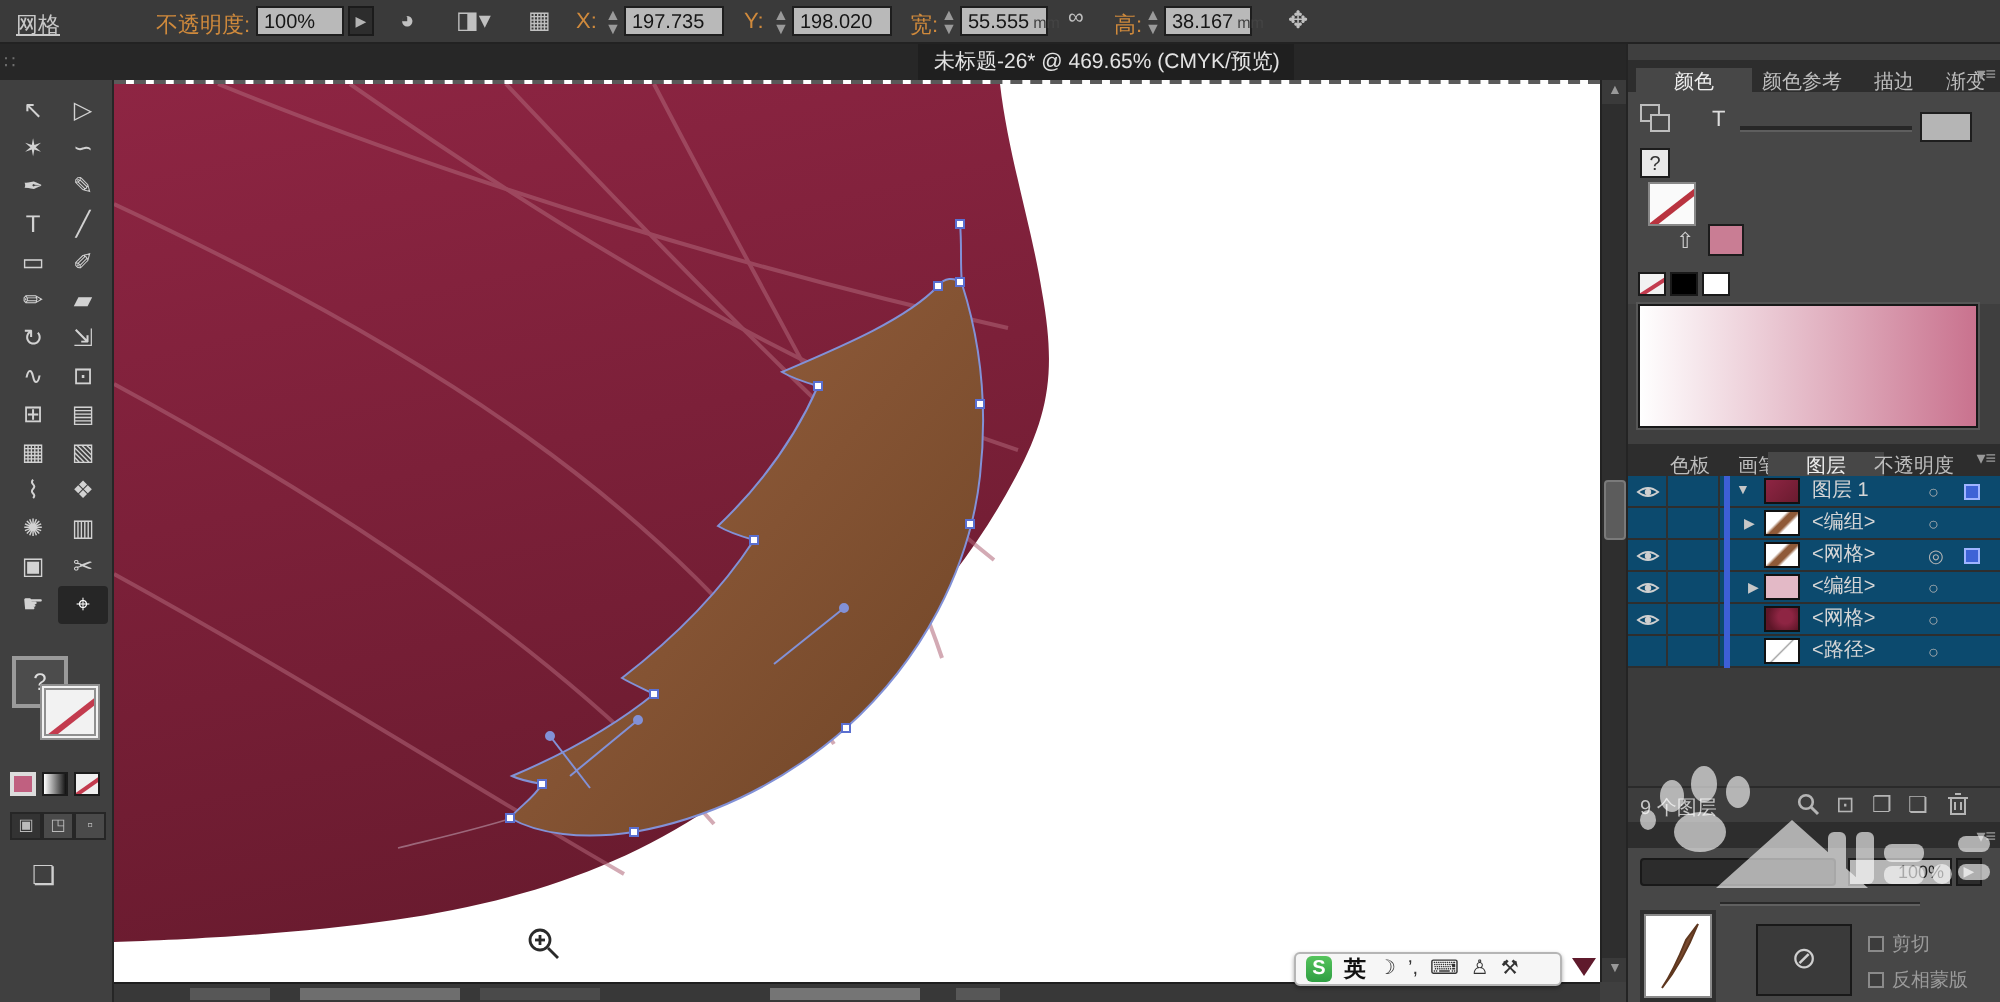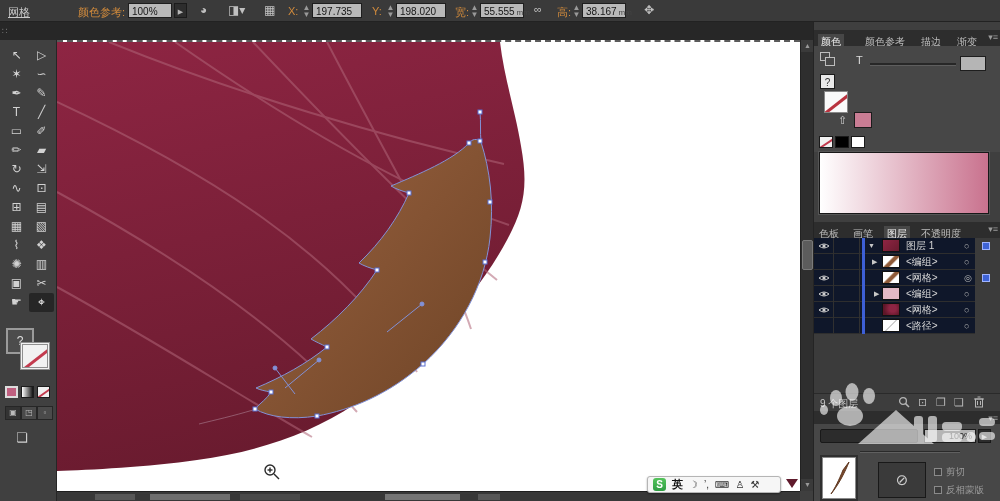--- a/index.html
+++ b/index.html
@@ -52,21 +52,21 @@
   #vscroll .arr{position:absolute;left:0;width:13px;height:12px;background:#3a3a3a;color:#999;font-size:7px;text-align:center;line-height:12px;}
   #vscroll .thumb{position:absolute;left:1px;top:200px;width:11px;height:30px;background:#5c5c5c;border:1px solid #7a7a7a;border-radius:2px;}
 
   
   #statusstrip{position:absolute;left:57px;top:491px;width:743px;height:10px;background:#383838;border-top:1px solid #1f1f1f;}
   #statusstrip .box{position:absolute;top:2px;height:6px;}
 
   
   #dock{position:absolute;left:813px;top:22px;width:187px;height:479px;background:#3f3f3f;border-left:1px solid #242424;}
   .ptabrow{position:absolute;left:0;width:187px;height:16px;background:#2d2d2d;}
-  .ptab{position:absolute;top:4px;height:16px;padding:0 3px;font-size:10px;line-height:16px;color:#bdbdbd;white-space:nowrap;}
+  .ptab{position:absolute;top:4px;height:16px;padding:0 19px;font-size:10px;line-height:16px;color:#bdbdbd;white-space:nowrap;}
   .ptab.active{background:#474747;color:#eee;}
   .pmenu{position:absolute;top:2px;right:3px;color:#9a9a9a;font-size:9px;}
   #colorpanel{position:absolute;left:0;top:24px;width:187px;height:106px;background:#474747;}
   #colorpanel .tint-slider{position:absolute;left:56px;top:17px;width:86px;height:3px;background:#272727;border-bottom:1px solid #5e5e5e;}
   #colorpanel .tint-box{position:absolute;left:146px;top:10px;width:26px;height:15px;background:#b5b5b5;border:1px solid #1e1e1e;color:#161616;font-size:9px;line-height:14px;text-align:right;padding-right:2px;}
   #cp-miniswap{position:absolute;left:6px;top:6px;width:18px;height:16px;}
   #cp-miniswap .sq{position:absolute;width:10px;height:9px;border:1px solid #bdbdbd;background:#474747;}
   #cp-help{position:absolute;left:6px;top:28px;width:15px;height:15px;background:#e9e9e9;color:#333;font-size:10px;text-align:center;line-height:15px;border:1px solid #1c1c1c;}
   #cp-nonefill{position:absolute;left:10px;top:45px;width:24px;height:22px;background:#fafafa;border:1px solid #888;overflow:hidden;}
   #cp-nonefill::after{content:"";position:absolute;left:-5px;top:9px;width:38px;height:3px;background:#b9333f;transform:rotate(-38deg);}
@@ -75,21 +75,21 @@
   #cp-bottomrow{position:absolute;left:5px;top:90px;display:flex;gap:2px;}
   .bsw{width:14px;height:12px;border:1px solid #1a1a1a;position:relative;overflow:hidden;}
   .bsw.none{background:#f2f2f2;}
   .bsw.none::after{content:"";position:absolute;left:-3px;top:4px;width:24px;height:2px;background:#c33b4e;transform:rotate(-33deg);}
   .bsw.black{background:#000;}
   .bsw.white{background:#fff;}
   #gradientbox{position:absolute;left:5px;top:130px;width:170px;height:62px;background:linear-gradient(90deg,#ffffff,#c9728e);border:1px solid #181818;outline:1px solid #565656;}
   #midtabs{top:200px;text-align:right;}
   
   #layers{position:absolute;left:0;top:216px;width:187px;height:155px;background:#3b3b3b;}
-  .lrow{position:absolute;left:0;width:161px;height:16px;background:#0f172a;border-bottom:1px solid #2e2e2e;}
+  .lrow{position:absolute;left:0;width:187px;height:16px;background:#0c4a6e;border-bottom:1px solid #2e2e2e;}
   .lrow .eyec{position:absolute;left:0;top:0;width:20px;height:16px;border-right:1px solid #303030;text-align:center;}
   .lrow .eyec svg{margin-top:4px;}
   .lrow .lockc{position:absolute;left:20px;top:0;width:26px;height:16px;border-right:1px solid #303030;}
   .lrow .bluebar{position:absolute;left:48px;top:0;width:3px;height:16px;background:#3d5fd6;}
   .lrow .caret{position:absolute;top:4px;font-size:7px;color:#c7c7c7;}
   .lrow .thumb{position:absolute;left:68px;top:1px;width:18px;height:13px;border:1px solid #111;background:#fff;}
   .lrow .lname{position:absolute;left:92px;top:0;font-size:10px;line-height:16px;color:#d6d6d6;white-space:nowrap;}
   .lrow .tgt{position:absolute;left:150px;top:3px;font-size:9px;color:#b5b5b5;}
   .lrow .badge{position:absolute;left:168px;top:4px;width:8px;height:8px;background:#3e63d6;border:1px solid #9fb4ff;}
   .thumb.t-maroon{background:linear-gradient(135deg,#8e2543,#6a1b2f);}
@@ -123,21 +123,21 @@
   #ime-lang{color:#111;font-size:11px;font-weight:bold;}
   #scroll-corner-tri{position:absolute;left:786px;top:479px;width:0;height:0;border-left:6px solid transparent;border-right:6px solid transparent;border-top:9px solid #5f1a2c;}
 </style>
 </head>
 <body>
 
 <div id="app">
 
   <div id="controlbar">
     <span class="lbl" style="left:8px">网格</span>
-    <span class="olbl" style="left:78px">颜色参考:</span>
+    <span class="olbl" style="left:78px">不透明度:</span>
     <span class="valbox" style="left:128px;width:44px">100%</span>
     <span class="ddbtn" style="left:174px">▶</span>
     <span class="cbicon" style="left:200px">◕</span>
     <span class="cbicon" style="left:228px">◨▾</span>
     <span class="cbicon" style="left:264px">▦</span>
 
     <span class="olbl" style="left:288px">X:</span>
     <span class="stepper" style="left:302px">▲<br>▼</span>
     <span class="valbox" style="left:312px;width:50px">197.735</span>
 
@@ -151,20 +151,23 @@
 
     <span class="cbicon" style="left:534px;font-size:11px">∞</span>
     <span class="olbl" style="left:557px">高:</span>
     <span class="stepper" style="left:572px">▲<br>▼</span>
     <span class="valbox" style="left:582px;width:44px"><span>38.167</span><span class="unit">mm</span></span>
     <span class="cbicon" style="left:644px">✥</span>
   </div>
 
   <div id="tabbar">
     <span id="tabbar-dots">∷</span>
+    <div id="tab2" class="doctab">
+      <span>未标题-26* @ 469.65% (CMYK/预览)</span>
+    </div>
   </div>
 
   <div id="toolbar">
     <div id="tools-grid">
         <div class="tool">↖</div>
         <div class="tool">▷</div>
         <div class="tool">✶</div>
         <div class="tool">∽</div>
         <div class="tool">✒</div>
         <div class="tool">✎</div>

